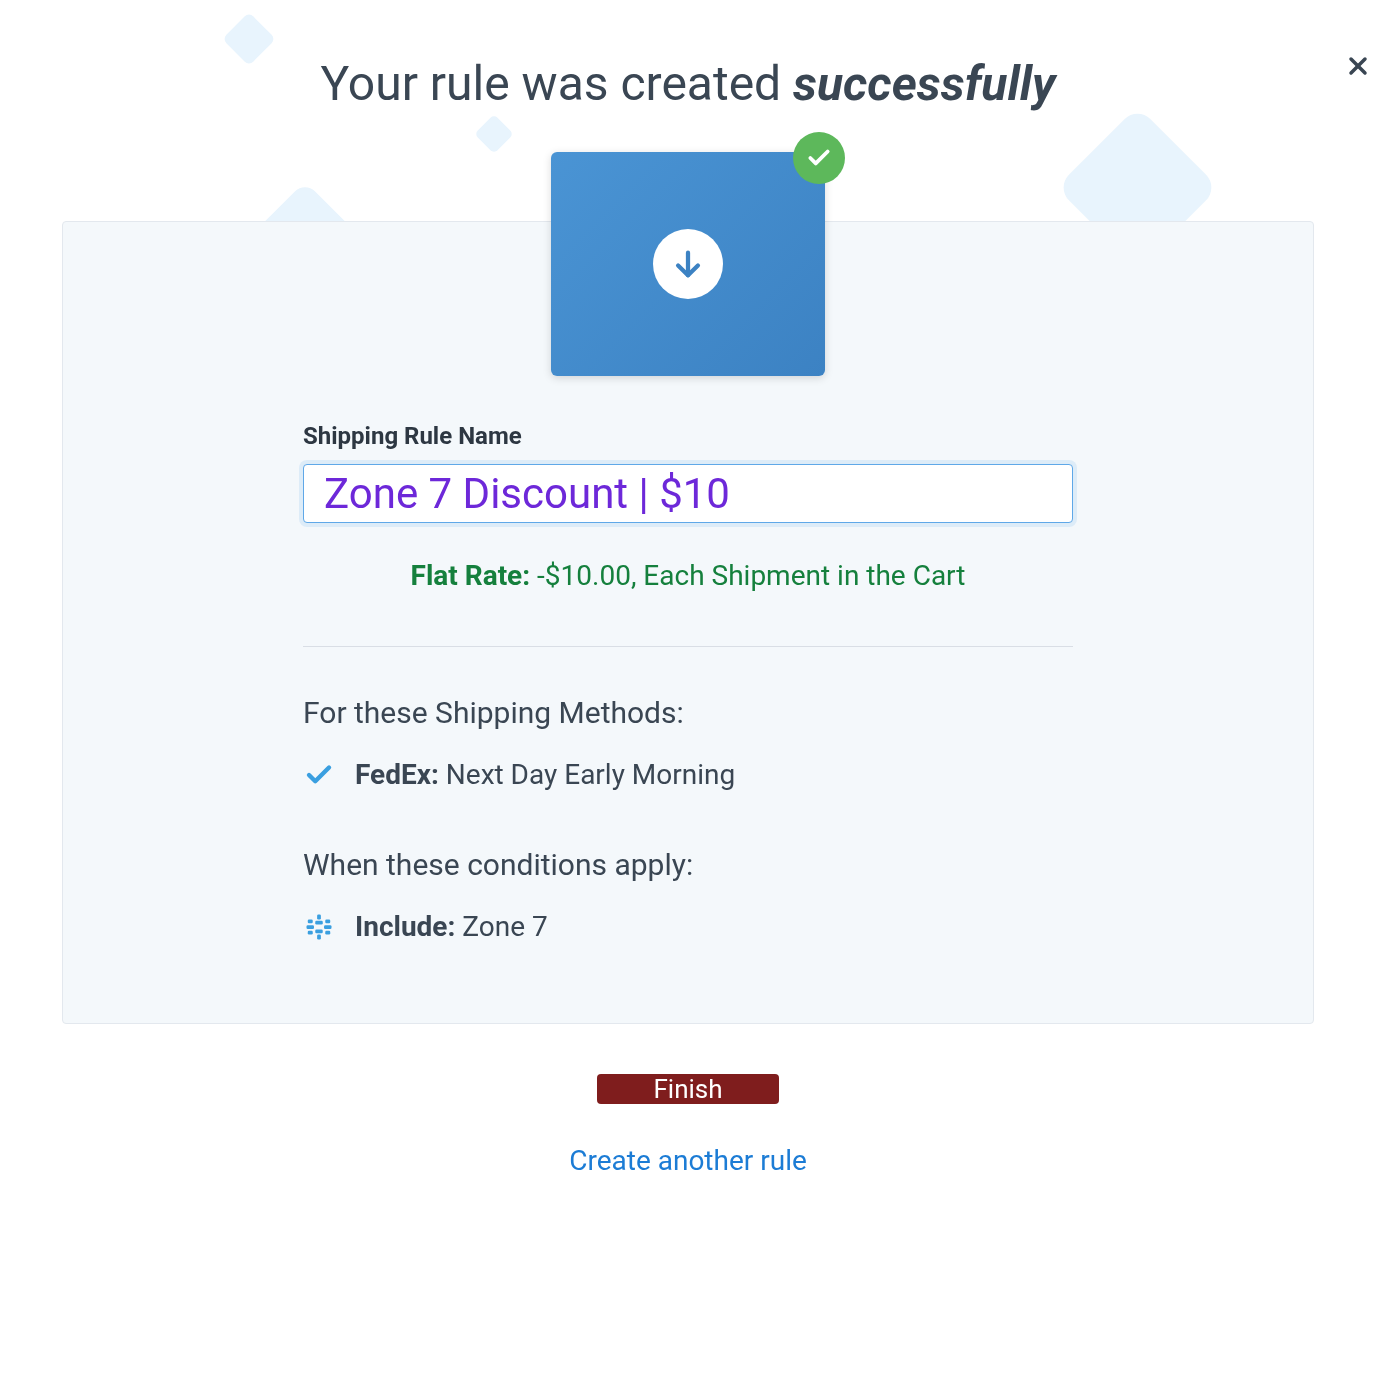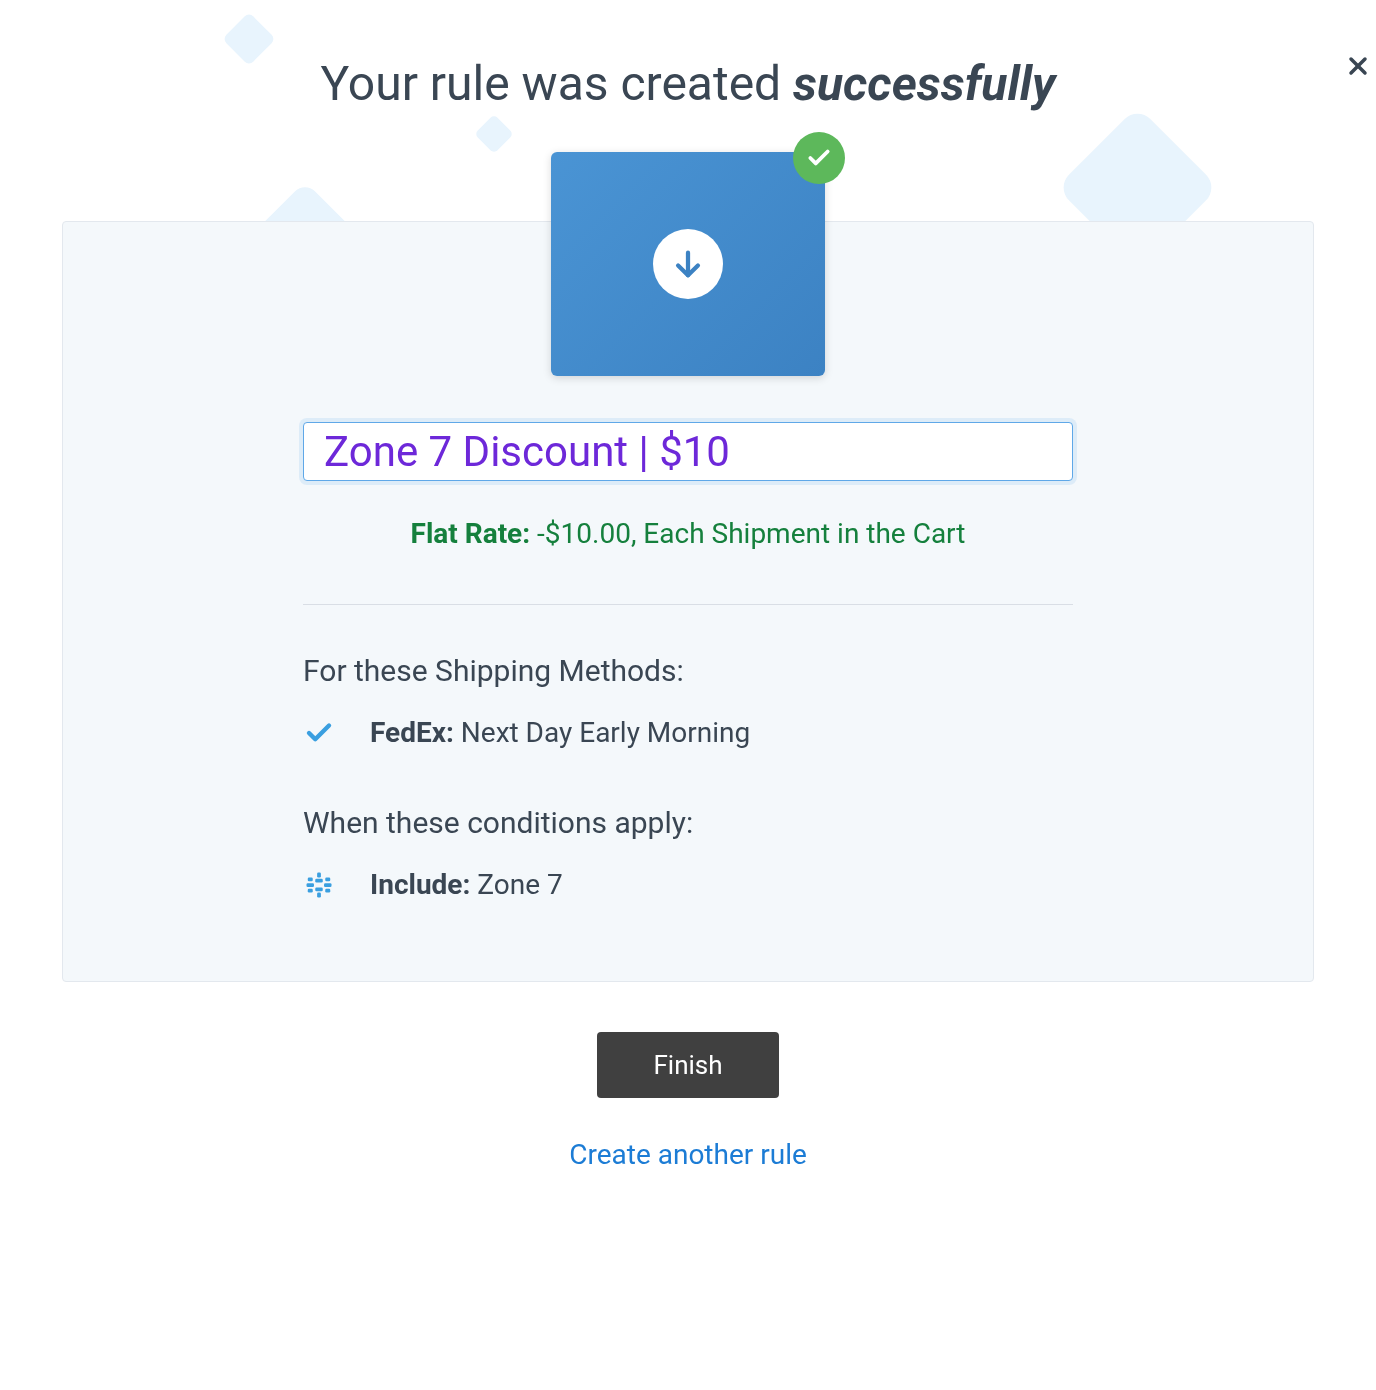--- a/index.html
+++ b/index.html
@@ -147,21 +147,21 @@
     .section-heading {
       font-size: 30px;
       font-weight: 400;
       color: #3a4653;
       margin-bottom: 28px;
     }
     
     .item-row {
       display: flex;
       align-items: center;
-      gap: 35px;
+      gap: 20px;
       font-size: 28px;
       color: #3a4653;
       margin-bottom: 56px;
     }
     
     .item-row:last-of-type {
       margin-bottom: 0;
     }
     
     .item-row .icon-slot {
@@ -179,25 +179,25 @@
     
     .actions {
       display: flex;
       flex-direction: column;
       align-items: center;
       gap: 40px;
       margin-top: 50px;
     }
     
     .finish-button {
-      background: #404040;
+      background: #7f1d1d;
       color: #ffffff;
       border: none;
       border-radius: 4px;
-      padding: 18px 56px;
+      padding: 0 56px;
       font-size: 26px;
       font-weight: 400;
       cursor: pointer;
       font-family: inherit;
     }
     
     .create-another-link {
       color: #1c7cd5;
       font-size: 28px;
       text-decoration: none;
@@ -248,20 +248,21 @@
     </div>
     <div class="check-badge">
       <svg width="26" height="26" viewBox="0 0 24 24" fill="none" stroke="#ffffff" stroke-width="3.5" stroke-linecap="round" stroke-linejoin="round">
         <polyline points="20 6 9 17 4 12"></polyline>
       </svg>
     </div>
   </div>
 
   <div class="content-panel">
 
+    <div class="field-label">Shipping Rule Name</div>
     <input type="text" class="rule-name-input" value="Zone 7 Discount | $10" style="">
 
     <div class="rate-summary">
       <strong>Flat Rate: </strong><span>-$10.00, Each Shipment in the Cart</span>
     </div>
 
     <hr class="divider">
 
     <div class="section-heading">For these Shipping Methods:</div>
     <div class="item-row">

